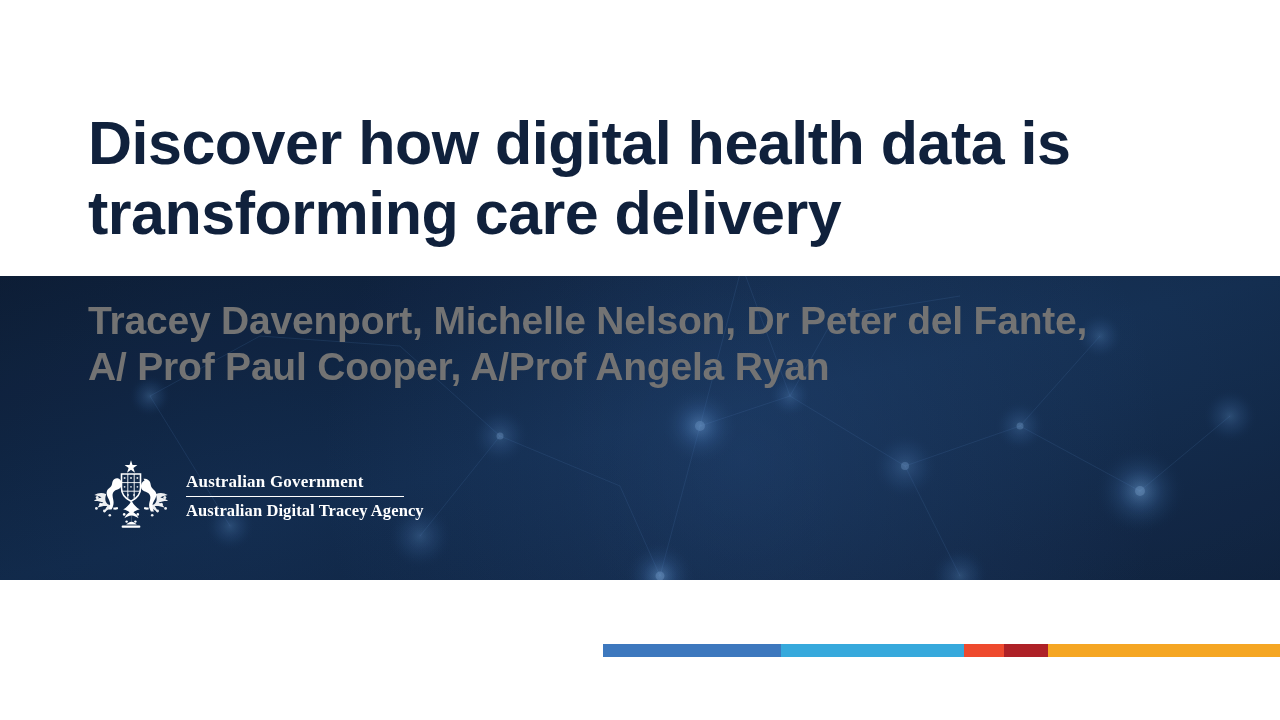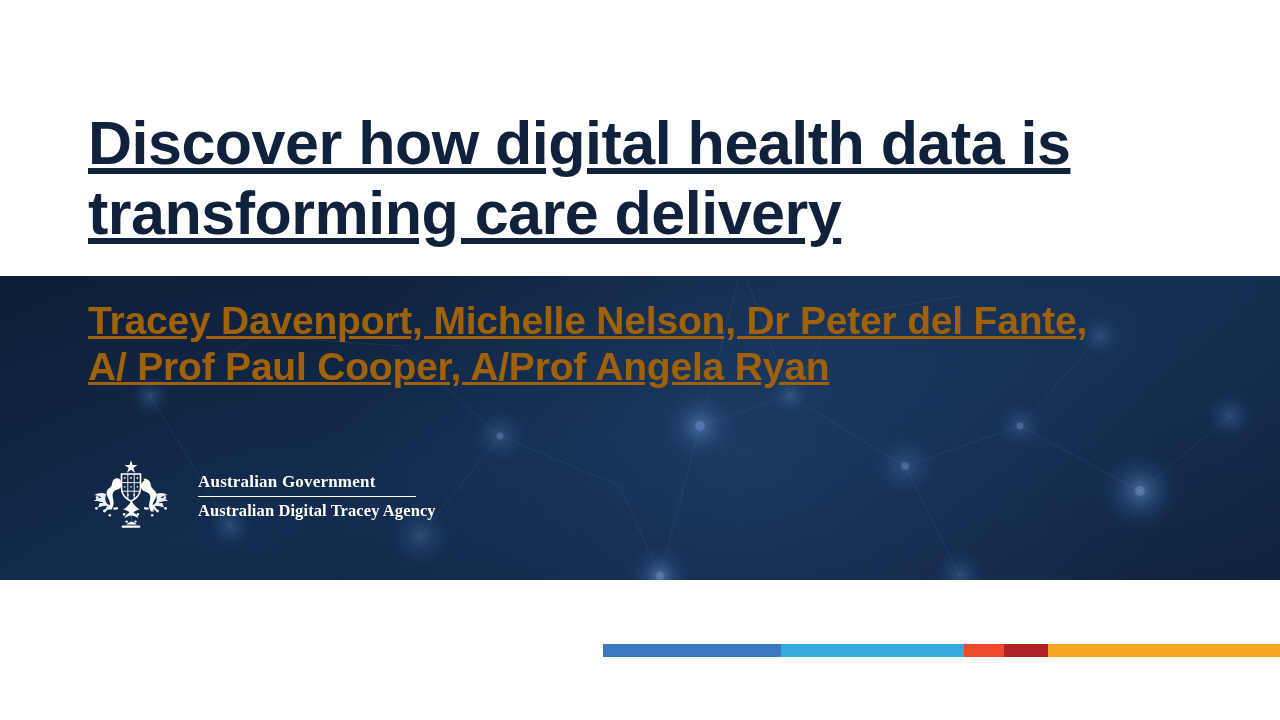--- a/index.html
+++ b/index.html
@@ -94,21 +94,21 @@
     z-index: 3;
   }
 
   .coat-of-arms {
     width: 86px;
     height: 74px;
     flex: none;
   }
 
   .logo-text {
-    margin-left: 24px;
+    margin-left: 12px;
     padding-top: 2px;
   }
 
   .logo-line-1,
   .logo-line-2 {
     font-family: "Liberation Serif", serif;
     font-weight: bold;
     color: #ffffff;
     white-space: nowrap;
   }
@@ -143,21 +143,21 @@
   }
 
   .accent-seg { height: 100%; }
 </style>
 </head>
 <body>
 
 <div class="slide">
 
   <div class="title-block">
-    <div class="slide-title" style="color: rgb(16, 33, 60); text-decoration: underline;">Discover how digital health data is transforming care delivery</div>
+    <div class="slide-title" style="color: rgb(16, 33, 60);">Discover how digital health data is transforming care delivery</div>
   </div>
 
   <div class="navy-band" style="background-color: rgb(13, 30, 56);">
 
     <svg class="network-bg" viewBox="0 0 1280 304" preserveAspectRatio="none">
       <defs>
         <radialGradient id="nodeGlow">
           <stop offset="0%" stop-color="#7FB3E8" stop-opacity="0.55"></stop>
           <stop offset="45%" stop-color="#4A7FC0" stop-opacity="0.22"></stop>
           <stop offset="100%" stop-color="#0D1E38" stop-opacity="0"></stop>
@@ -221,21 +221,21 @@
         <circle cx="1020" cy="150" r="3.5"></circle>
         <circle cx="500" cy="160" r="3.5"></circle>
         <circle cx="660" cy="300" r="4.5"></circle>
       </g>
     </svg>
 
     <div class="glow-overlay"></div>
   </div>
 
   <div class="subtitle-block">
-    <div class="slide-subtitle" style="color: #a16207; text-decoration: underline;">Tracey Davenport, Michelle Nelson, Dr Peter del Fante, A/ Prof Paul Cooper, A/Prof Angela Ryan</div>
+    <div class="slide-subtitle" style="color: #737373;">Tracey Davenport, Michelle Nelson, Dr Peter del Fante, A/ Prof Paul Cooper, A/Prof Angela Ryan</div>
   </div>
 
   <div class="logo-lockup">
 
     <svg class="coat-of-arms" viewBox="0 0 86 74">
       <g fill="#ffffff">
 
         <path d="M43 2.2 L44.5 7 L49.4 7 L45.4 9.9 L47 14.7 L43 11.8 L39 14.7 L40.6 9.9 L36.6 7 L41.5 7 Z"></path>
 
         <path d="M33.5 16 h19 v14 c0 6.5 -4.2 10.8 -9.5 13.2 C37.7 40.8 33.5 36.5 33.5 30 Z" fill="none" stroke="#ffffff" stroke-width="1.6"></path>

